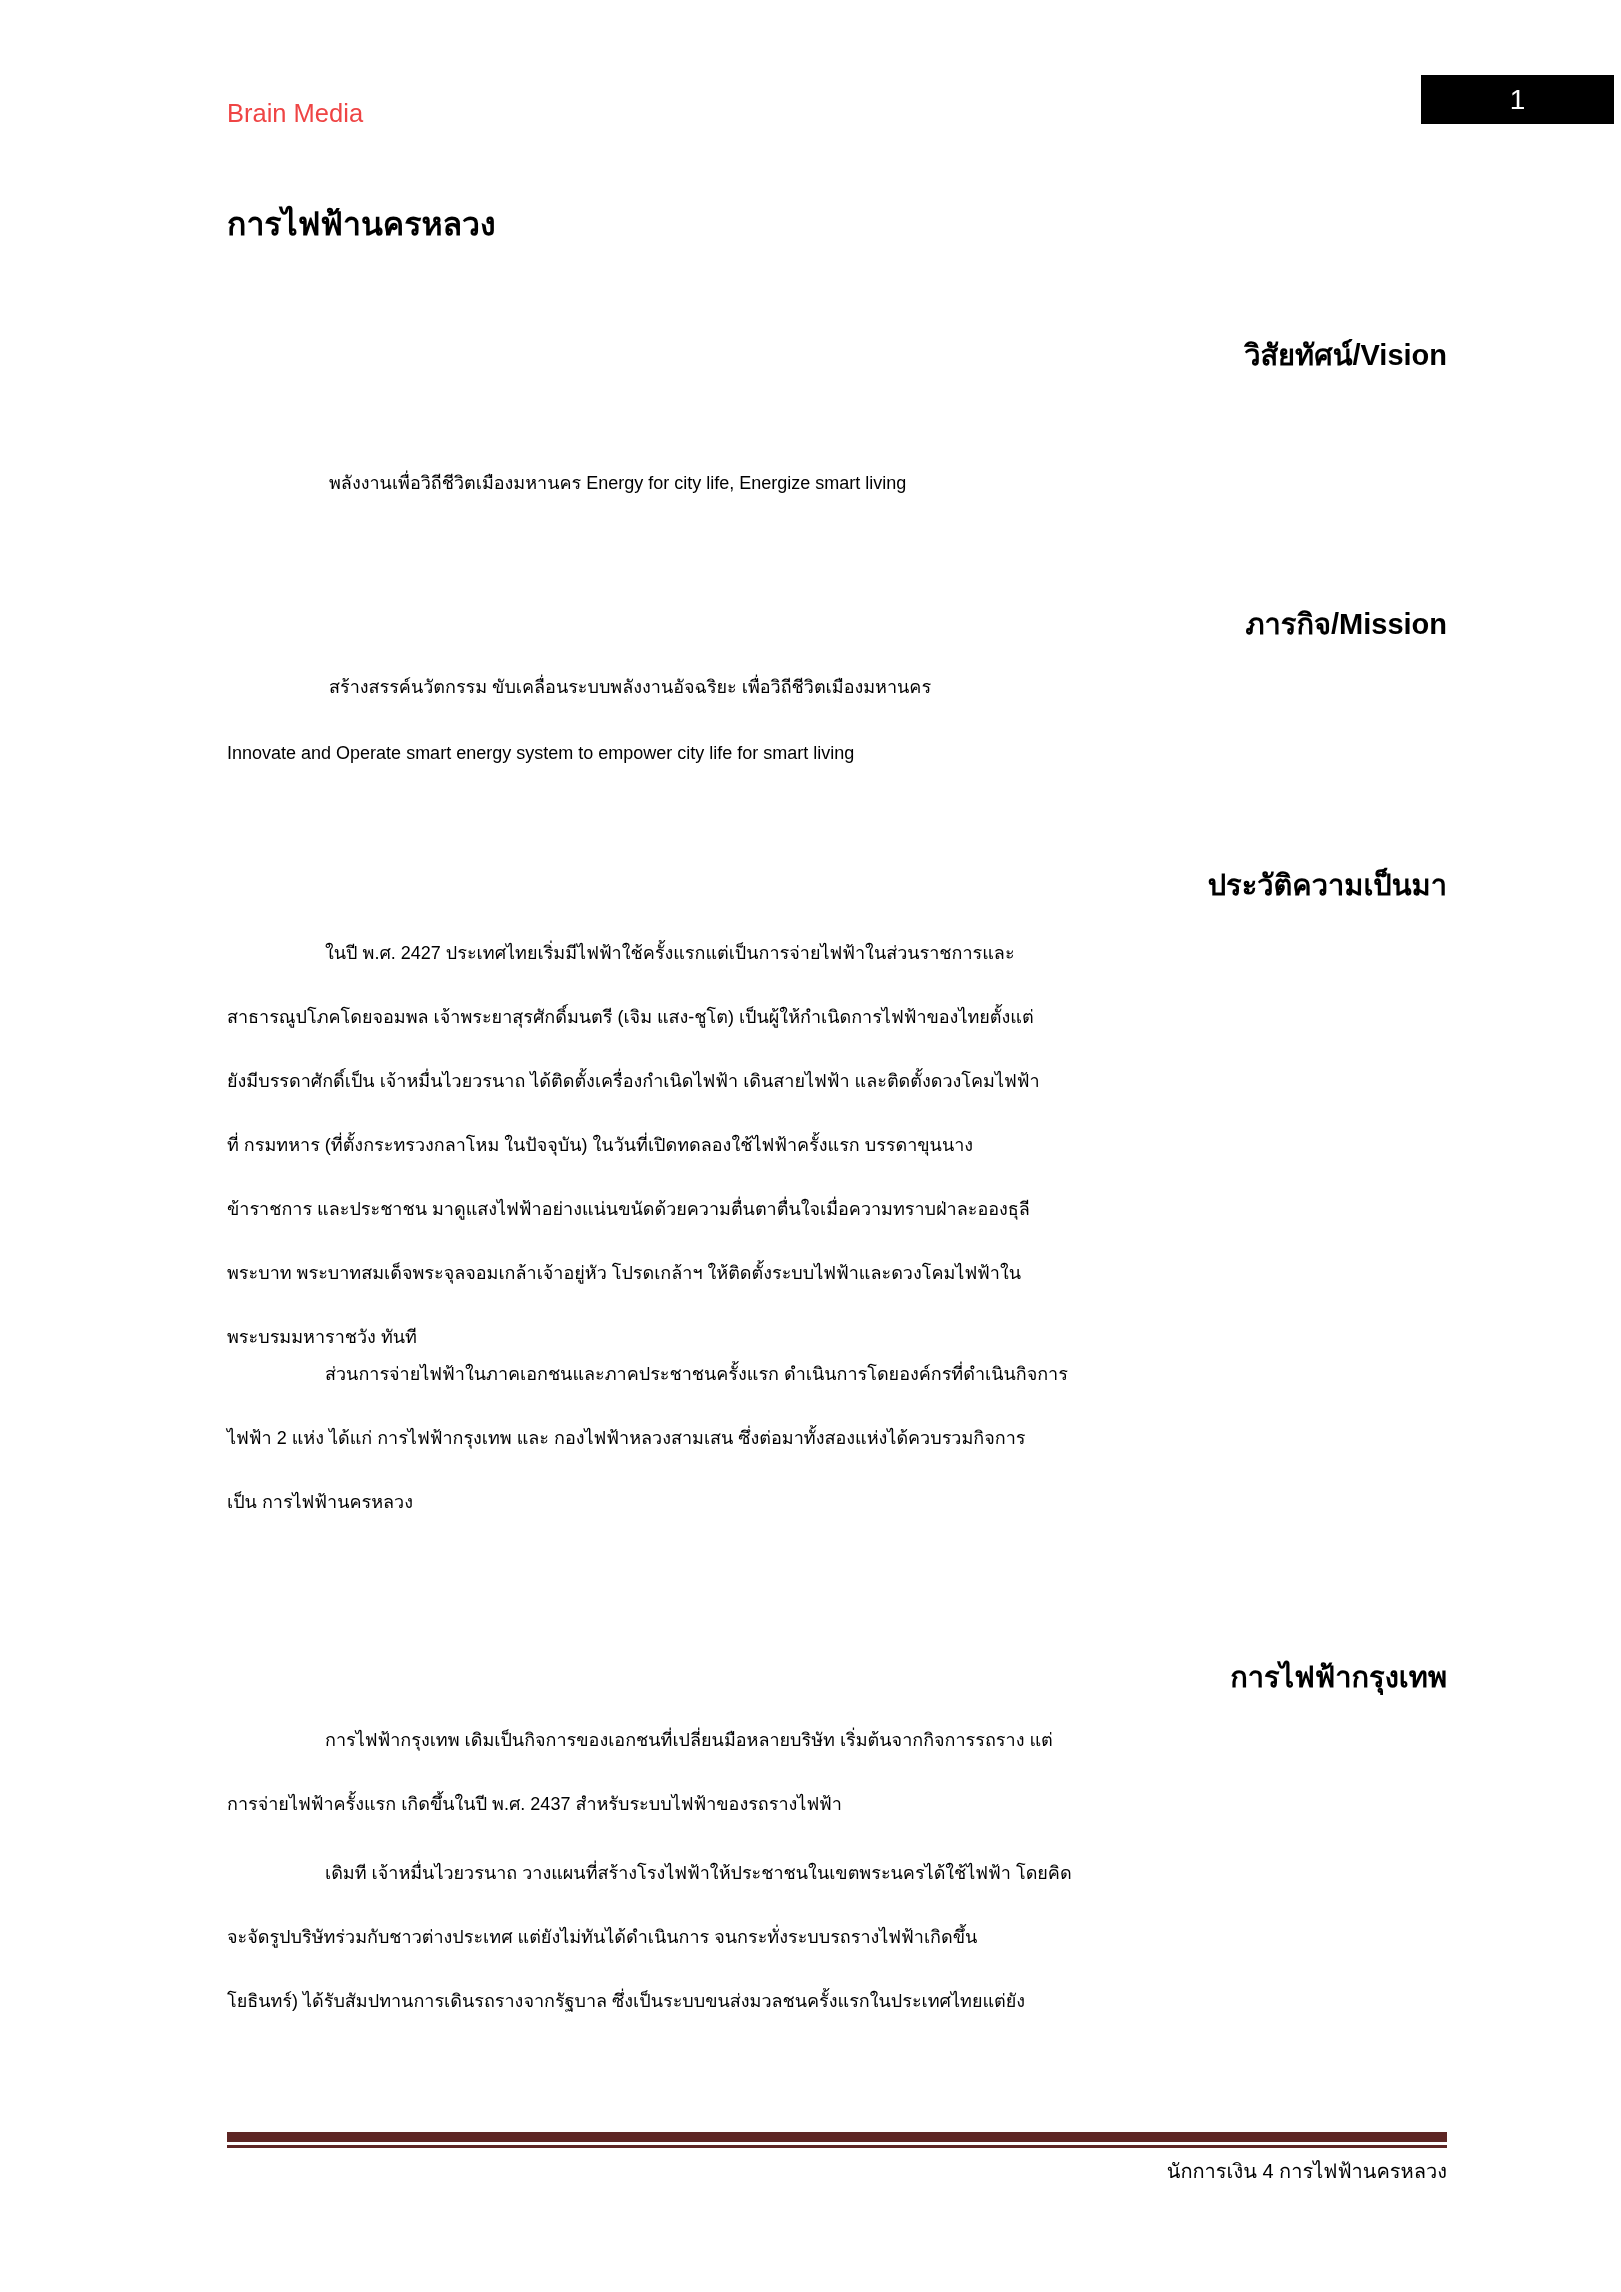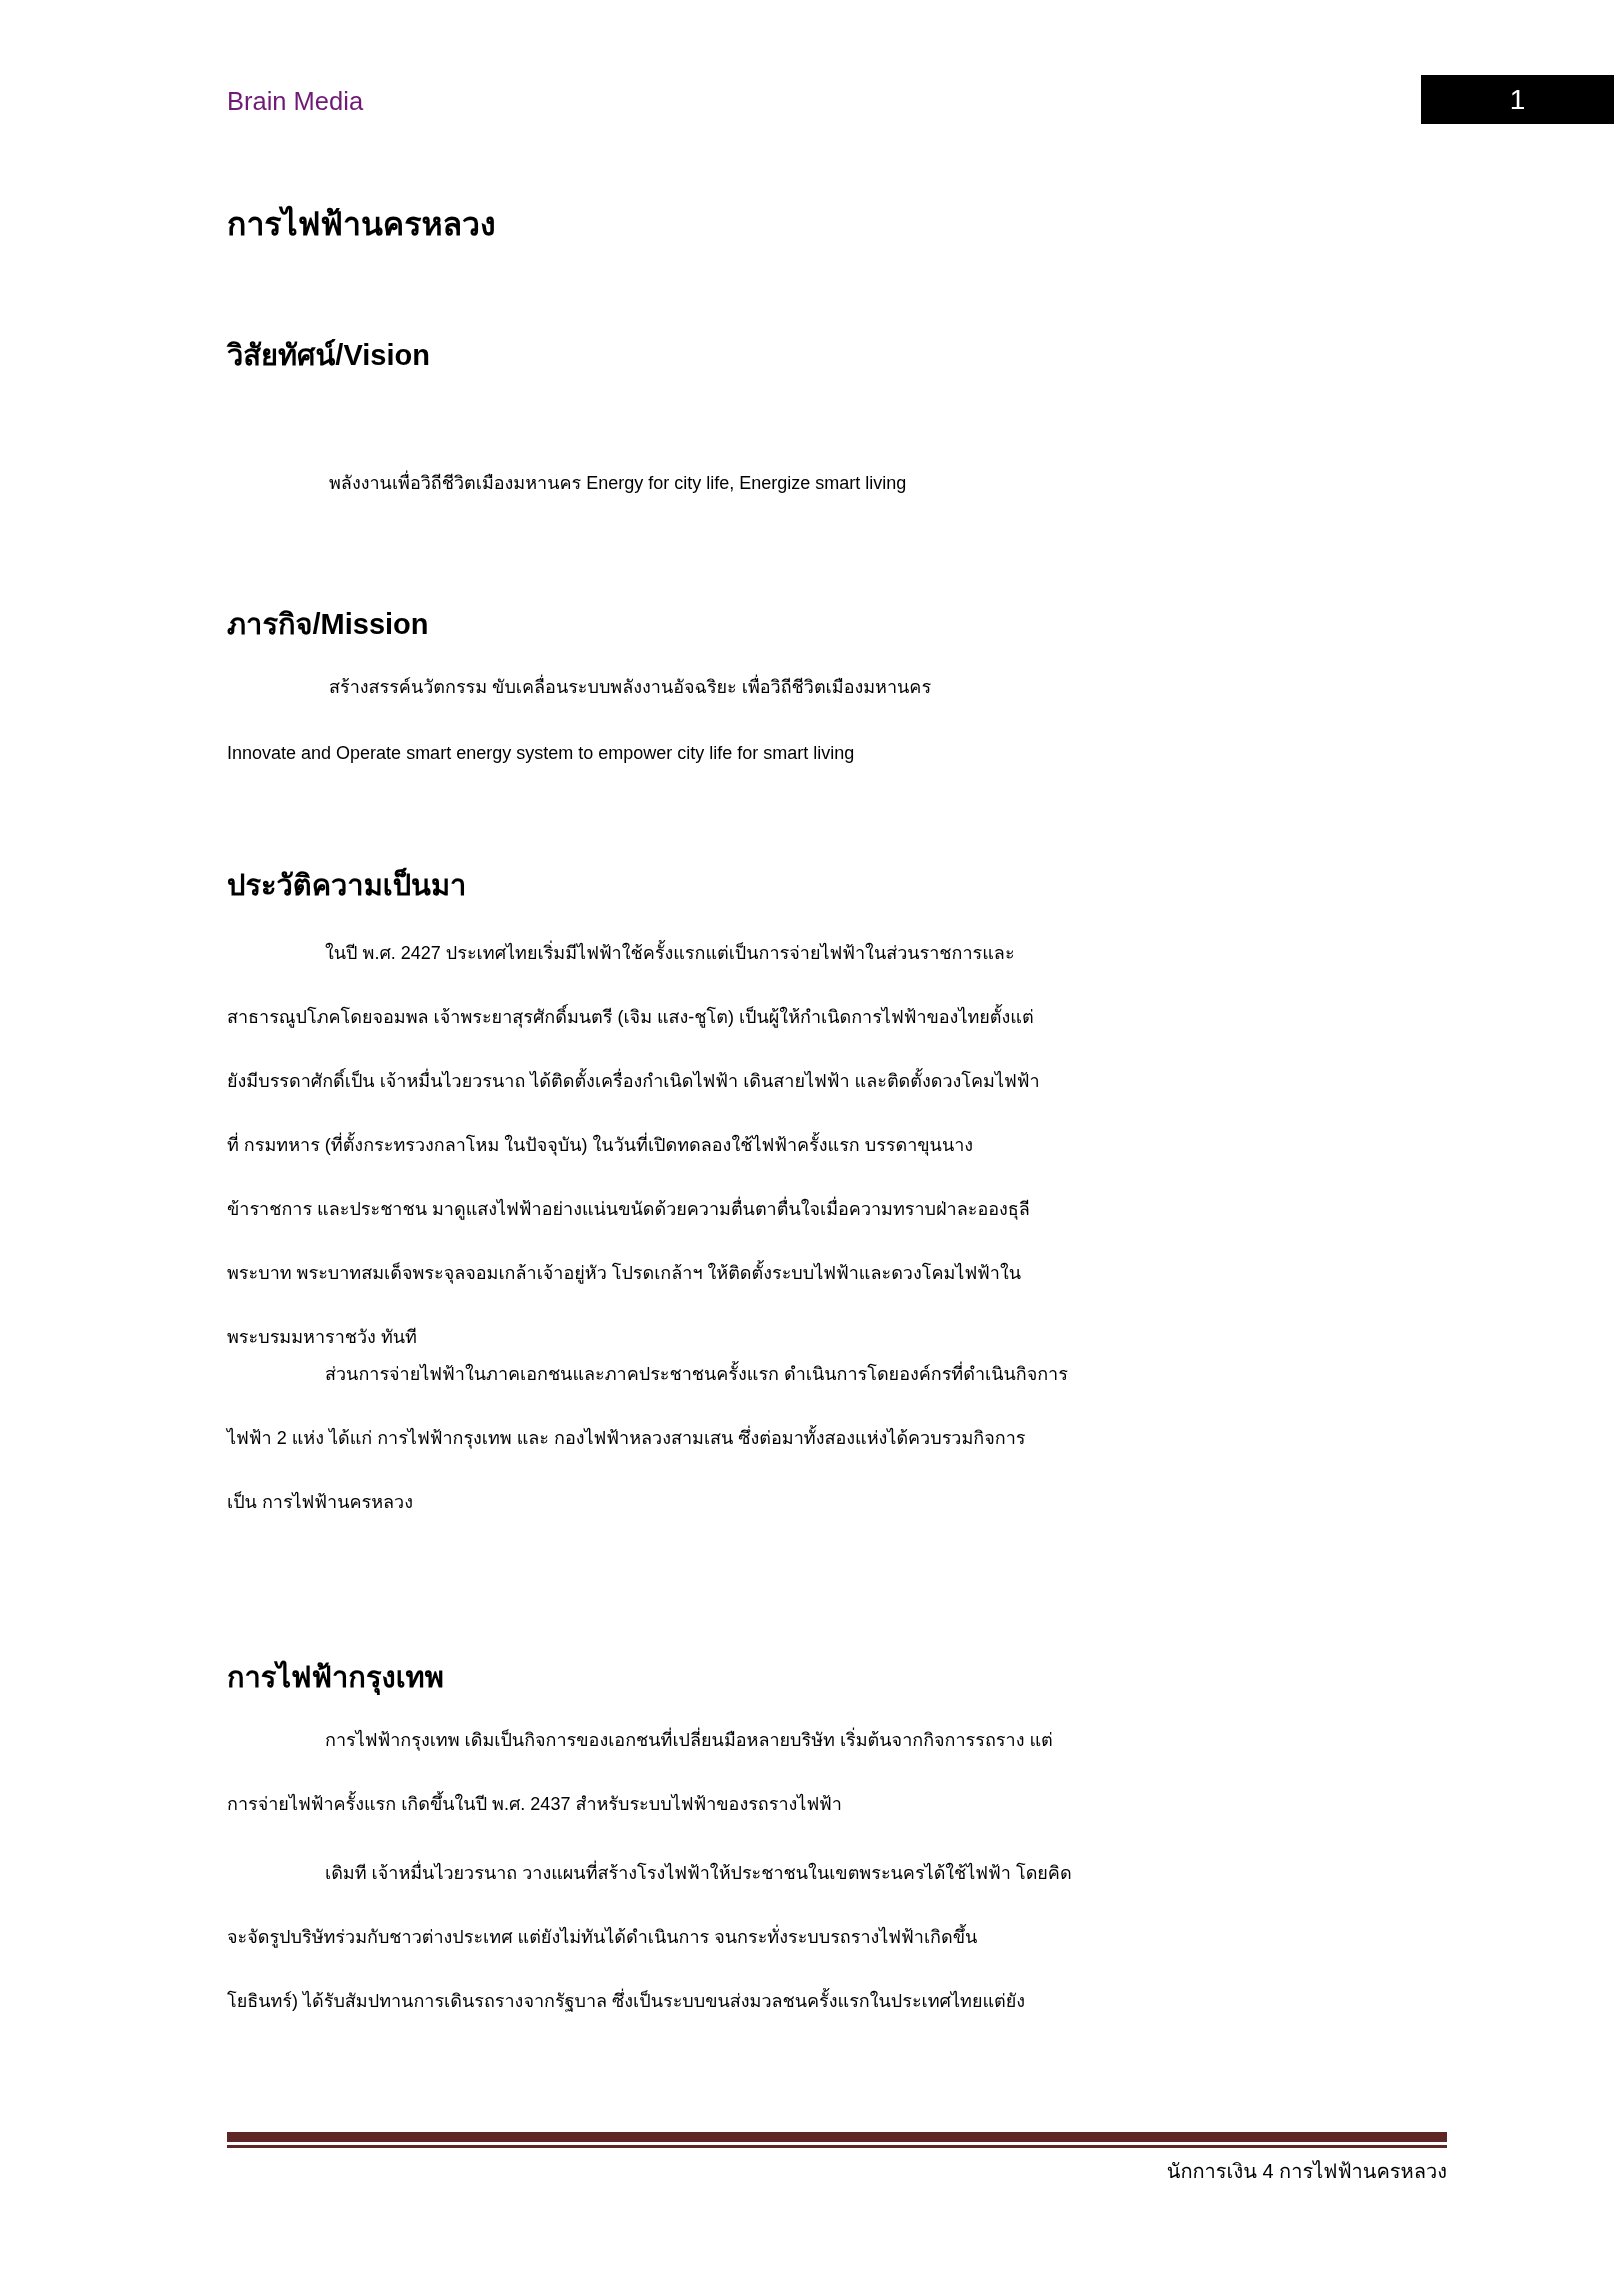--- a/index.html
+++ b/index.html
@@ -12,23 +12,23 @@
     width: 1621px;
     height: 2293px;
     background: #ffffff;
     overflow: hidden;
     font-family: "Liberation Sans", sans-serif;
     color: #000000;
   }
   .abs { position: absolute; }
   .brand {
     left: 227px;
-    top: 82px;
+    top: 94px;
     font-size: 25.5px;
-    color: #701a75;
+    color: #ef4444;
     line-height: 39px;
   }
   .page-number-box {
     top: 75px;
     right: 6.9px;
     width: 193px;
     height: 49px;
     background: #000000;
     color: #ffffff;
     display: flex;
@@ -46,20 +46,21 @@
     font-weight: bold;
     font-size: 32px;
     line-height: 64px;
     margin: 0;
   }
   .heading {
     font-weight: bold;
     font-size: 29px;
     line-height: 64px;
     margin: 0;
+    text-align: right;
   }
   .h-vision  { top: 323px; }
   .t-vision  { top: 451px; }
   .h-mission { top: 592px; }
   .t-mission-thai { top: 655px; }
   .t-mission-eng  { top: 721px; }
   .h-history { top: 853px; }
   .p-history-1 { top: 921px; }
   .p-history-2 { top: 1342px; }
   .h-bkk     { top: 1645px; }

